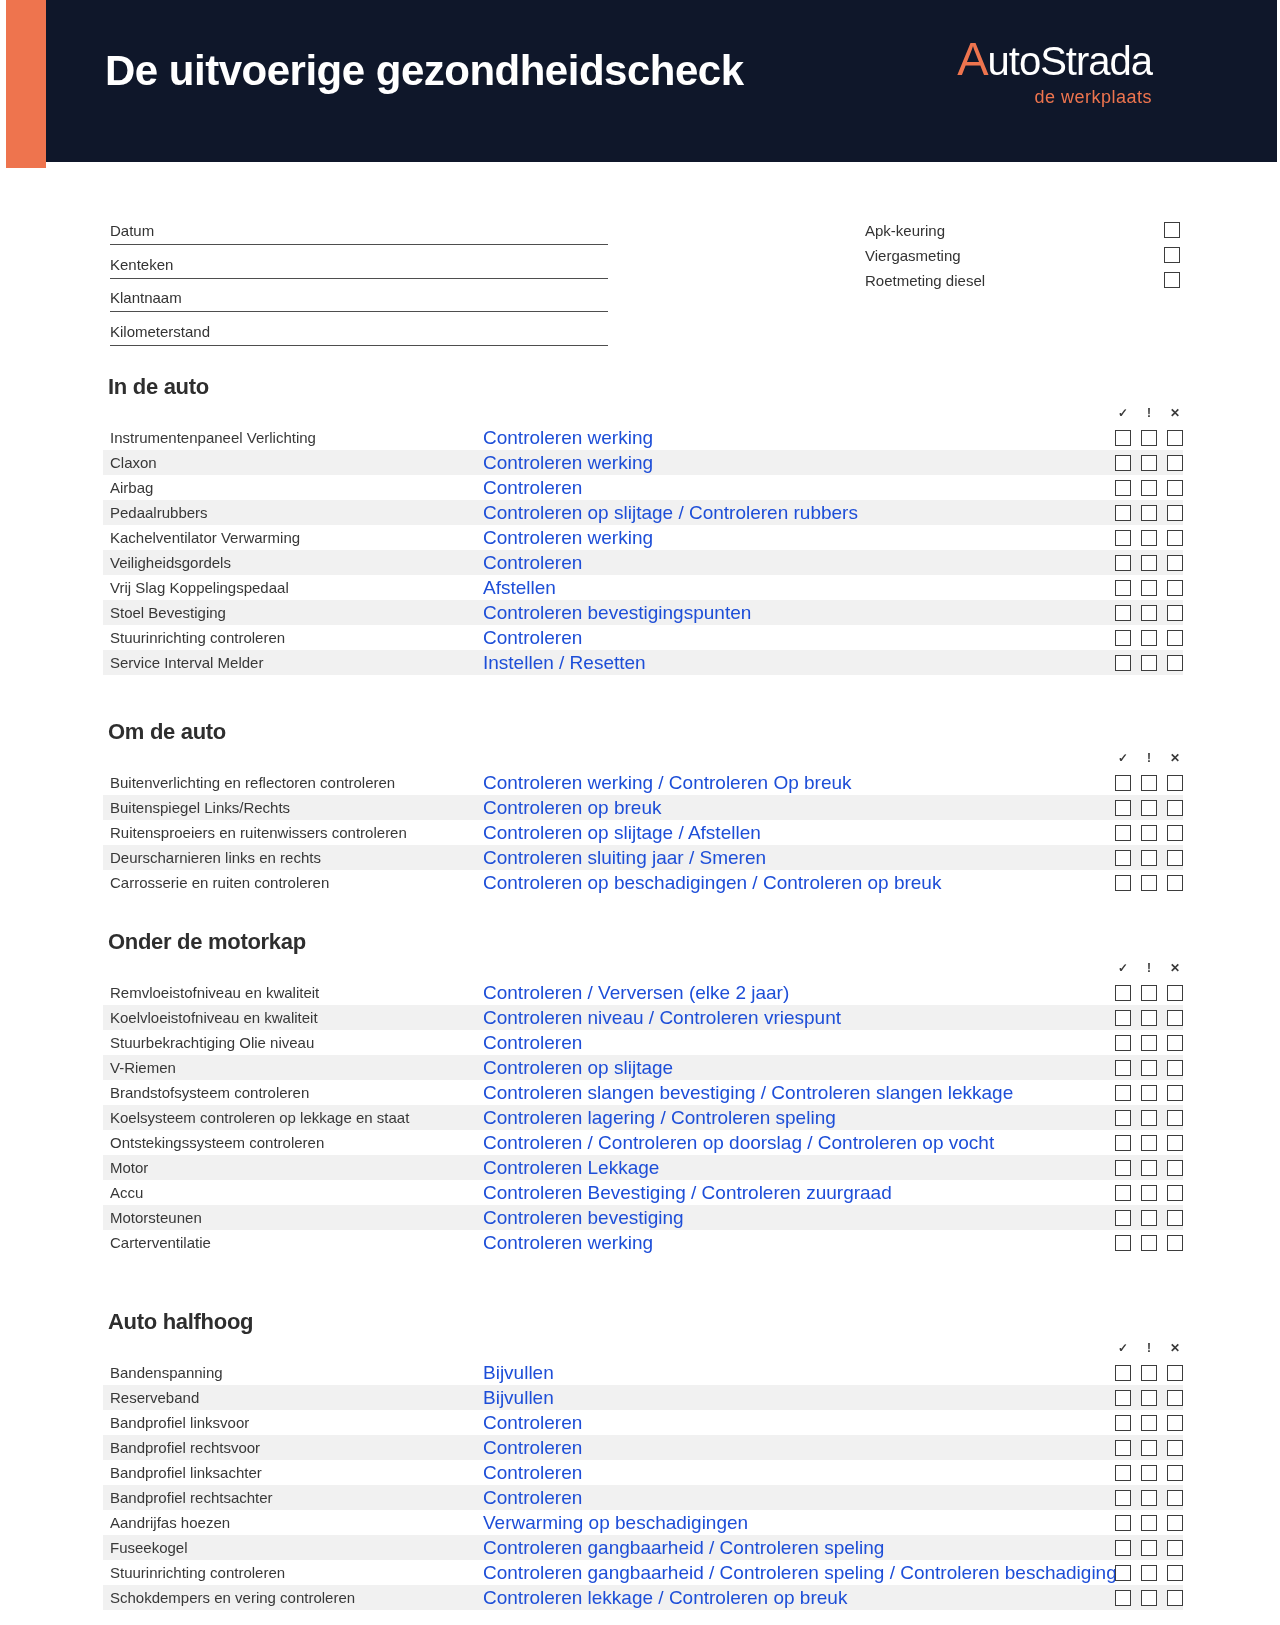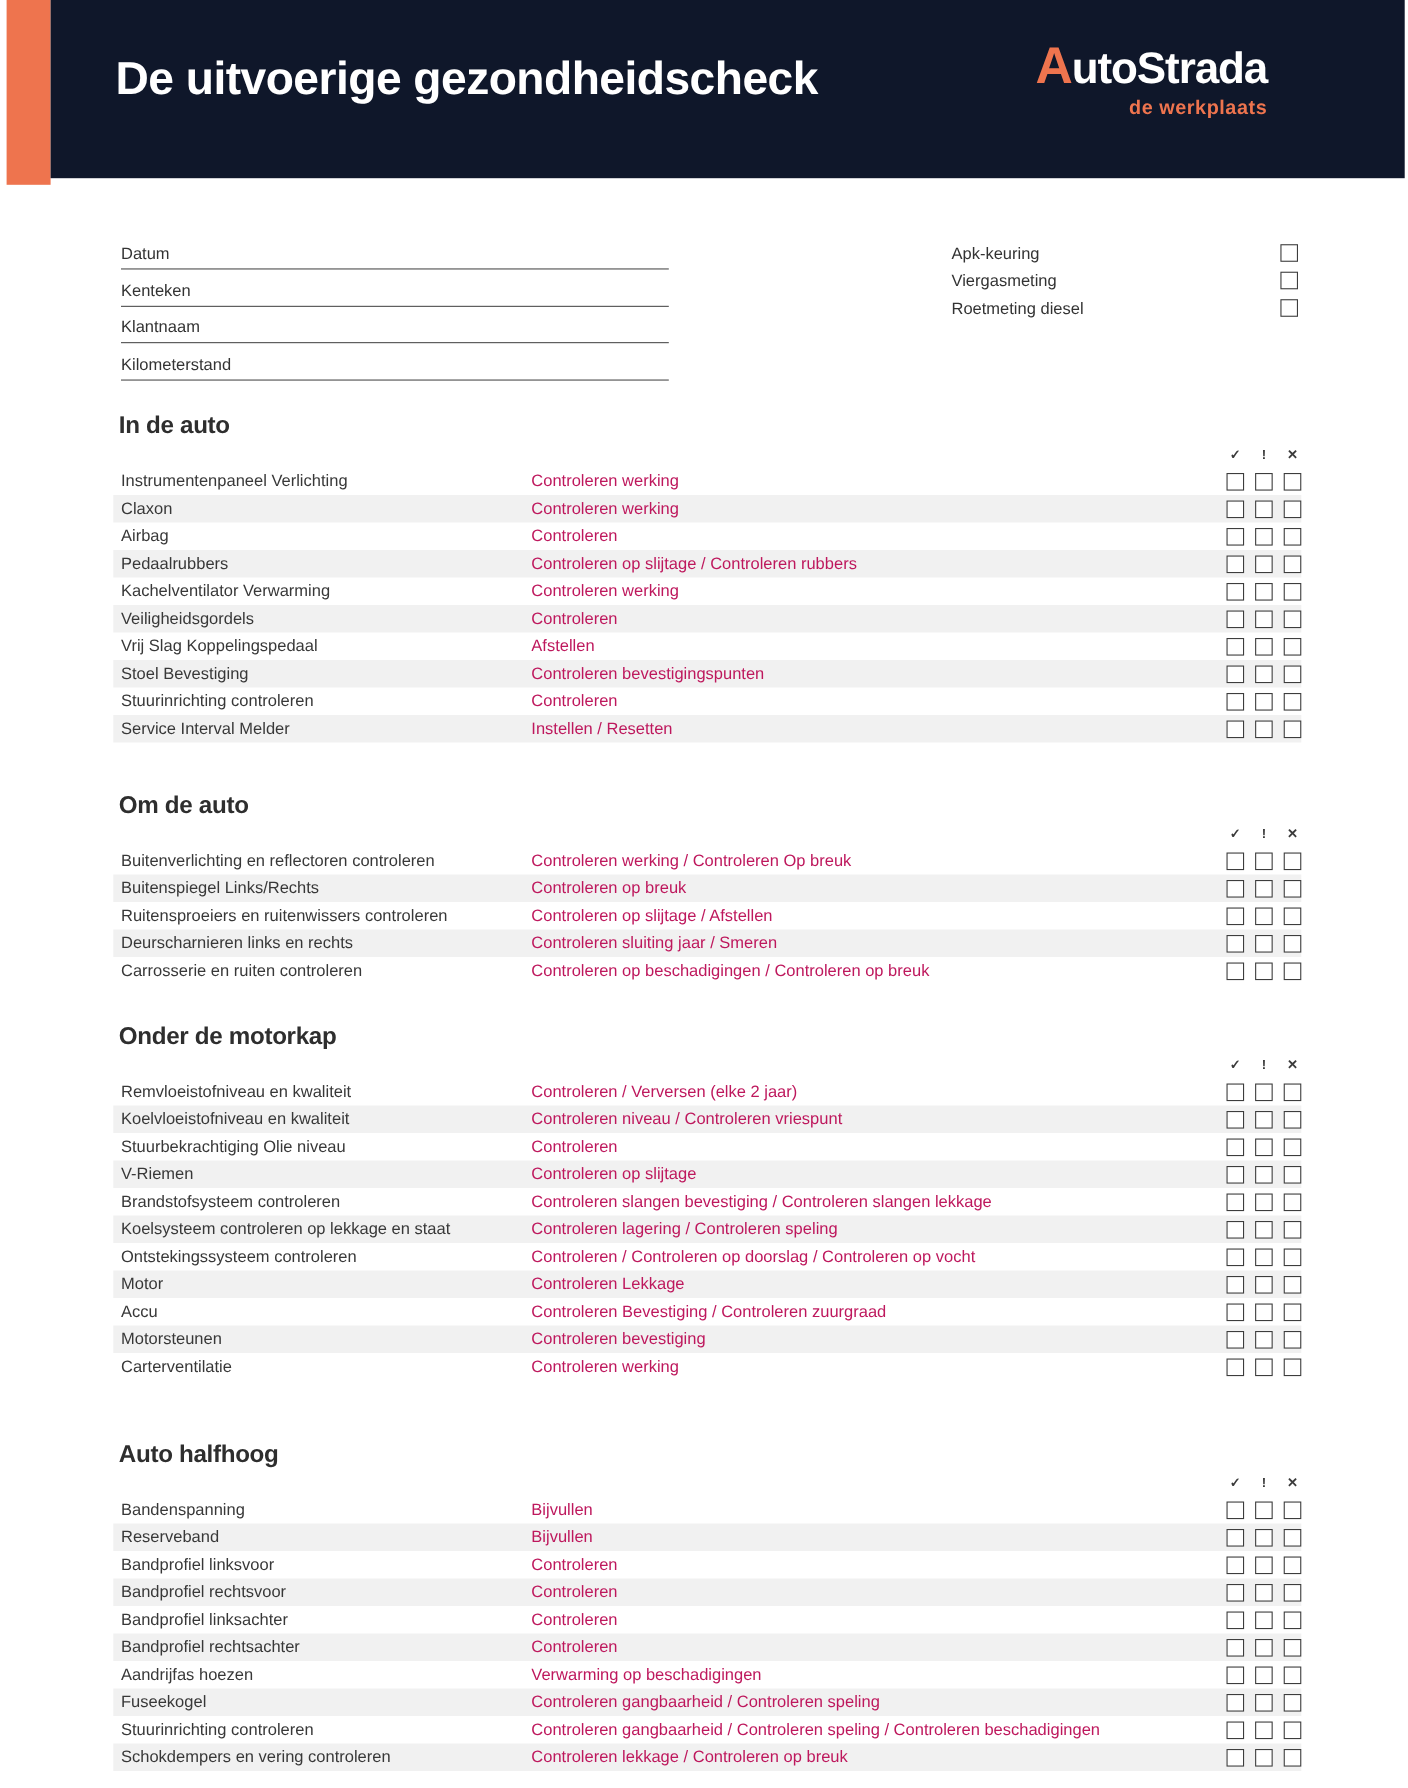--- a/index.html
+++ b/index.html
@@ -5,23 +5,23 @@
   html,body{margin:0;padding:0;background:#fff;}
   .page{position:relative;width:1280px;height:1625px;background:#ffffff;
         font-family:"Liberation Sans",sans-serif;overflow:hidden;color:#333;}
 
   
   .accent-stripe{position:absolute;left:6px;top:0;width:40px;height:168px;background:#EE744E;}
   .header-bar{position:absolute;left:46px;top:0;width:1231px;height:162px;background:#0f172a;}
   .page-title{position:absolute;left:59px;top:48px;margin:0;font-size:42px;line-height:46px;
               font-weight:700;color:#ffffff;letter-spacing:-0.5px;white-space:nowrap;}
   .logo{position:absolute;right:125px;top:36px;text-align:right;}
-  .logo-name{font-size:40px;line-height:46px;font-weight:700;color:#ffffff;letter-spacing:-1px;white-space:nowrap;}
+  .logo-name{font-size:40px;line-height:46px;font-weight:400;color:#ffffff;letter-spacing:-1px;white-space:nowrap;}
   .logo-a{color:#EE744E;font-size:47px;}
-  .logo-tagline{font-size:18px;line-height:18px;font-weight:700;color:#EE744E;margin-top:4px;letter-spacing:0.5px;}
+  .logo-tagline{font-size:18px;line-height:18px;font-weight:400;color:#EE744E;margin-top:4px;letter-spacing:0.5px;}
 
   
   .form-left{position:absolute;left:110px;top:222px;width:498px;}
   .field{border-bottom:1.5px solid #4e4e4e;padding-bottom:4px;margin-bottom:10.5px;cursor:text;}
   .field-label{font-size:15px;line-height:15px;color:#333;}
   .form-right{position:absolute;left:865px;top:221px;width:315px;}
   .option{display:flex;justify-content:space-between;align-items:center;height:18px;margin-bottom:7px;}
   .option-label{font-size:15px;color:#333;}
   .checkbox{width:16px;height:16px;border:1.6px solid #3d3d3d;background:#fff;box-sizing:border-box;flex:0 0 auto;}
 
@@ -29,21 +29,21 @@
   .section{position:absolute;left:0;width:1280px;}
   .section-heading{height:26px;padding-top:6px;margin:0 0 0 108px;font-size:22px;line-height:26px;
                    font-weight:700;color:#2e2e2e;letter-spacing:-0.3px;}
   .symbols-row{height:25px;display:flex;align-items:center;justify-content:flex-end;
                padding-right:97px;gap:10px;}
   .col-symbol{width:16px;text-align:center;font-size:12px;font-weight:700;color:#3a3a3a;line-height:12px;}
   .rows{margin-left:103px;width:1080px;}
   .row{height:25px;display:flex;align-items:center;padding-left:7px;box-sizing:border-box;}
   .row:nth-child(even){background:#F1F1F1;}
   .item-label{width:373px;flex:0 0 auto;font-size:15px;color:#383838;white-space:nowrap;overflow:hidden;}
-  .action-label{flex:1 1 auto;font-size:15px;color:#be185d;white-space:nowrap;overflow:hidden;}
+  .action-label{flex:1 1 auto;font-size:19px;color:#1d4ed8;white-space:nowrap;overflow:hidden;}
   .result-boxes{flex:0 0 auto;margin-left:auto;display:flex;gap:10px;}
 </style>
 </head>
 <body>
 
 <div class="page">
 
   <div class="accent-stripe"></div>
   <div class="header-bar">
     <h1 class="page-title">De uitvoerige gezondheidscheck</h1>

